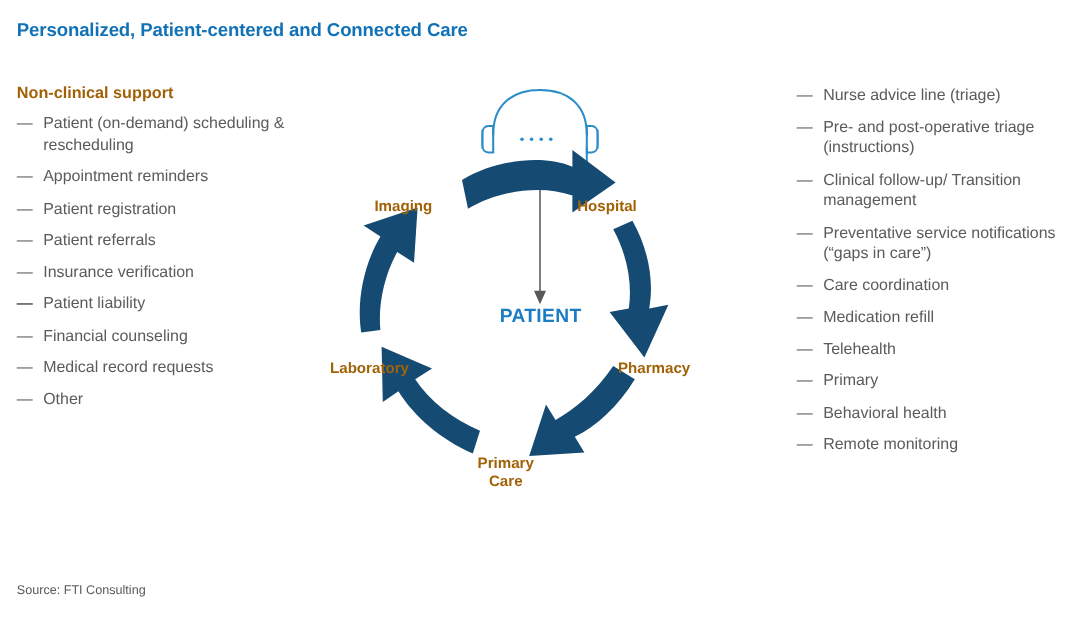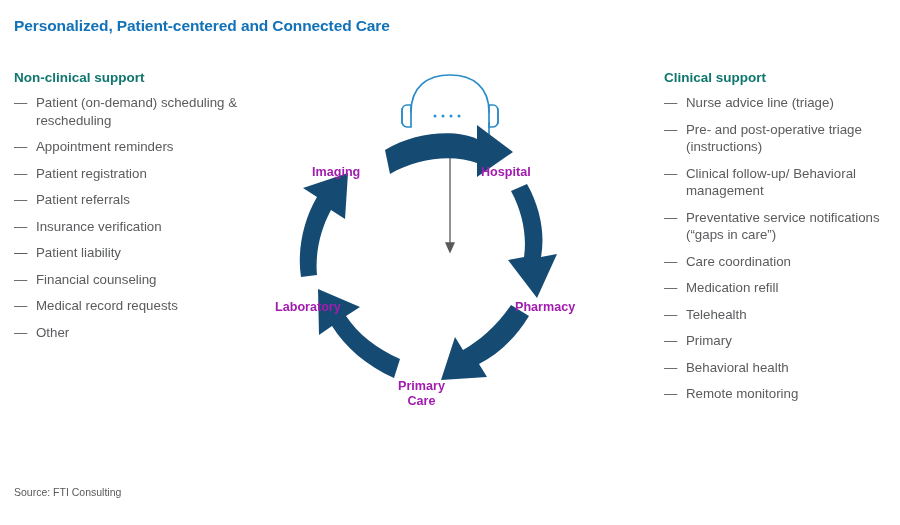--- a/index.html
+++ b/index.html
@@ -39,21 +39,21 @@
   .column {
     position: absolute;
     top: 70px;
   }
   .column.left  { left: 14px;  width: 255px; }
   .column.right { left: 664px; width: 236px; }
 
   .col-heading {
     font-size: 13.5px;
     font-weight: bold;
-    color: #0f766e;
+    color: #a16207;
     margin: 0 0 9px 0;
     white-space: nowrap;
   }
 
   ul.bullet-list {
     list-style: none;
     margin: 0;
     padding: 0;
   }
   ul.bullet-list li {
@@ -88,21 +88,21 @@
     top: 55px;
     width: 370px;
     height: 380px;
   }
   .diagram svg { display: block; }
 
   .node-label {
     position: absolute;
     font-size: 12.6px;
     font-weight: bold;
-    color: #a21caf;
+    color: #a16207;
     white-space: nowrap;
     text-align: center;
   }
   .node-label.imaging   { left: 47px;  top: 110px; }
   .node-label.hospital  { left: 216px; top: 110px; }
   .node-label.pharmacy  { left: 250px; top: 245px; }
   .node-label.laboratory{ left: 10px;  top: 245px; }
   .node-label.primary   { left: 133px; top: 324px; line-height: 15px; }
 
   .patient-label {
@@ -136,25 +136,24 @@
       <li><span class="dash">—</span><span>Patient liability</span></li>
       <li><span class="dash">—</span><span>Financial counseling</span></li>
       <li><span class="dash">—</span><span>Medical record requests</span></li>
       <li><span class="dash">—</span><span>Other</span></li>
     </ul>
   </div>
 
   <div class="source">Source: FTI Consulting</div>
 
   <div class="column right">
-    <div class="col-heading">Clinical support</div>
     <ul class="bullet-list">
       <li><span class="dash">—</span><span>Nurse advice line (triage)</span></li>
       <li><span class="dash">—</span><span>Pre- and post-operative triage (instructions)</span></li>
-      <li><span class="dash">—</span><span>Clinical follow-up/ Behavioral management</span></li>
+      <li><span class="dash">—</span><span>Clinical follow-up/ Transition management</span></li>
       <li><span class="dash">—</span><span>Preventative service notifications (“gaps in care”)</span></li>
       <li><span class="dash">—</span><span>Care coordination</span></li>
       <li><span class="dash">—</span><span>Medication refill</span></li>
       <li><span class="dash">—</span><span>Telehealth</span></li>
       <li><span class="dash">—</span><span>Primary</span></li>
       <li><span class="dash">—</span><span>Behavioral health</span></li>
       <li><span class="dash">—</span><span>Remote monitoring</span></li>
     </ul>
   </div>
 
@@ -237,15 +236,16 @@
 
     <div class="node-label imaging">Imaging</div>
     <div class="node-label hospital">Hospital</div>
     <div class="node-label pharmacy">Pharmacy</div>
     <div class="node-label laboratory">Laboratory</div>
     <div class="node-label primary">
       <div>Primary</div>
       <div>Care</div>
     </div>
 
+    <div class="patient-label">PATIENT</div>
   </div>
 
 </div>
 
 </body></html>

